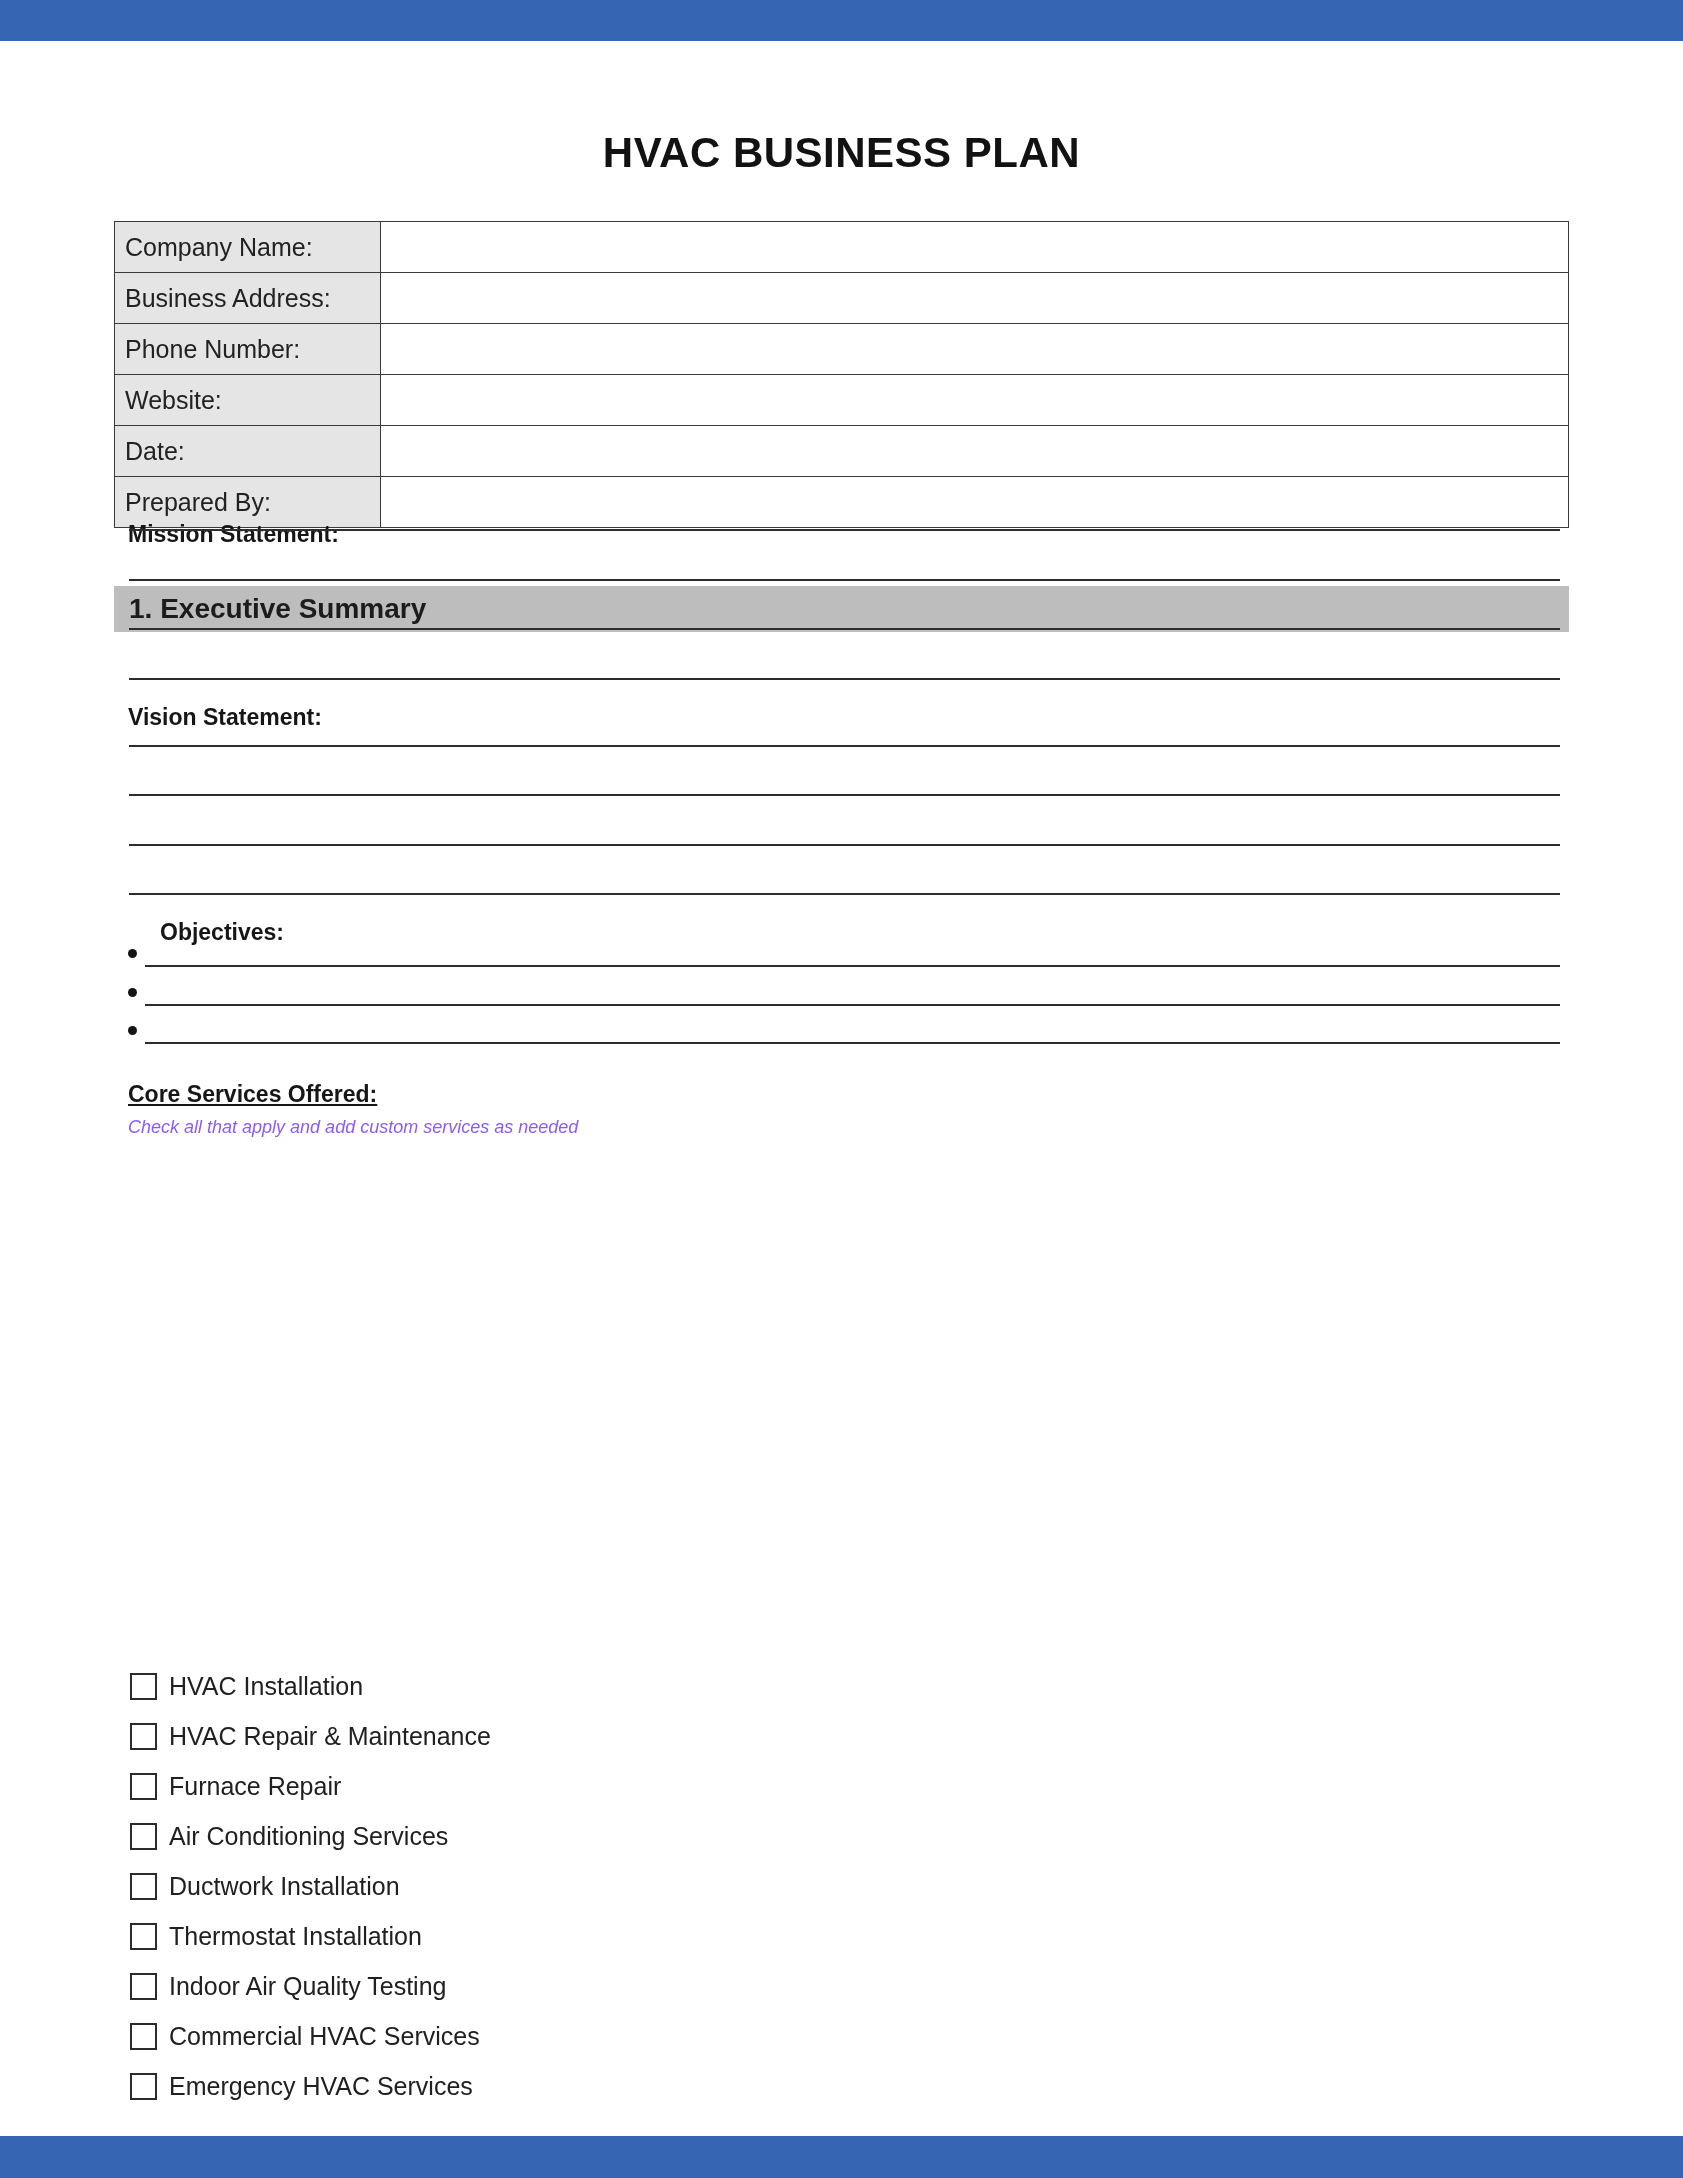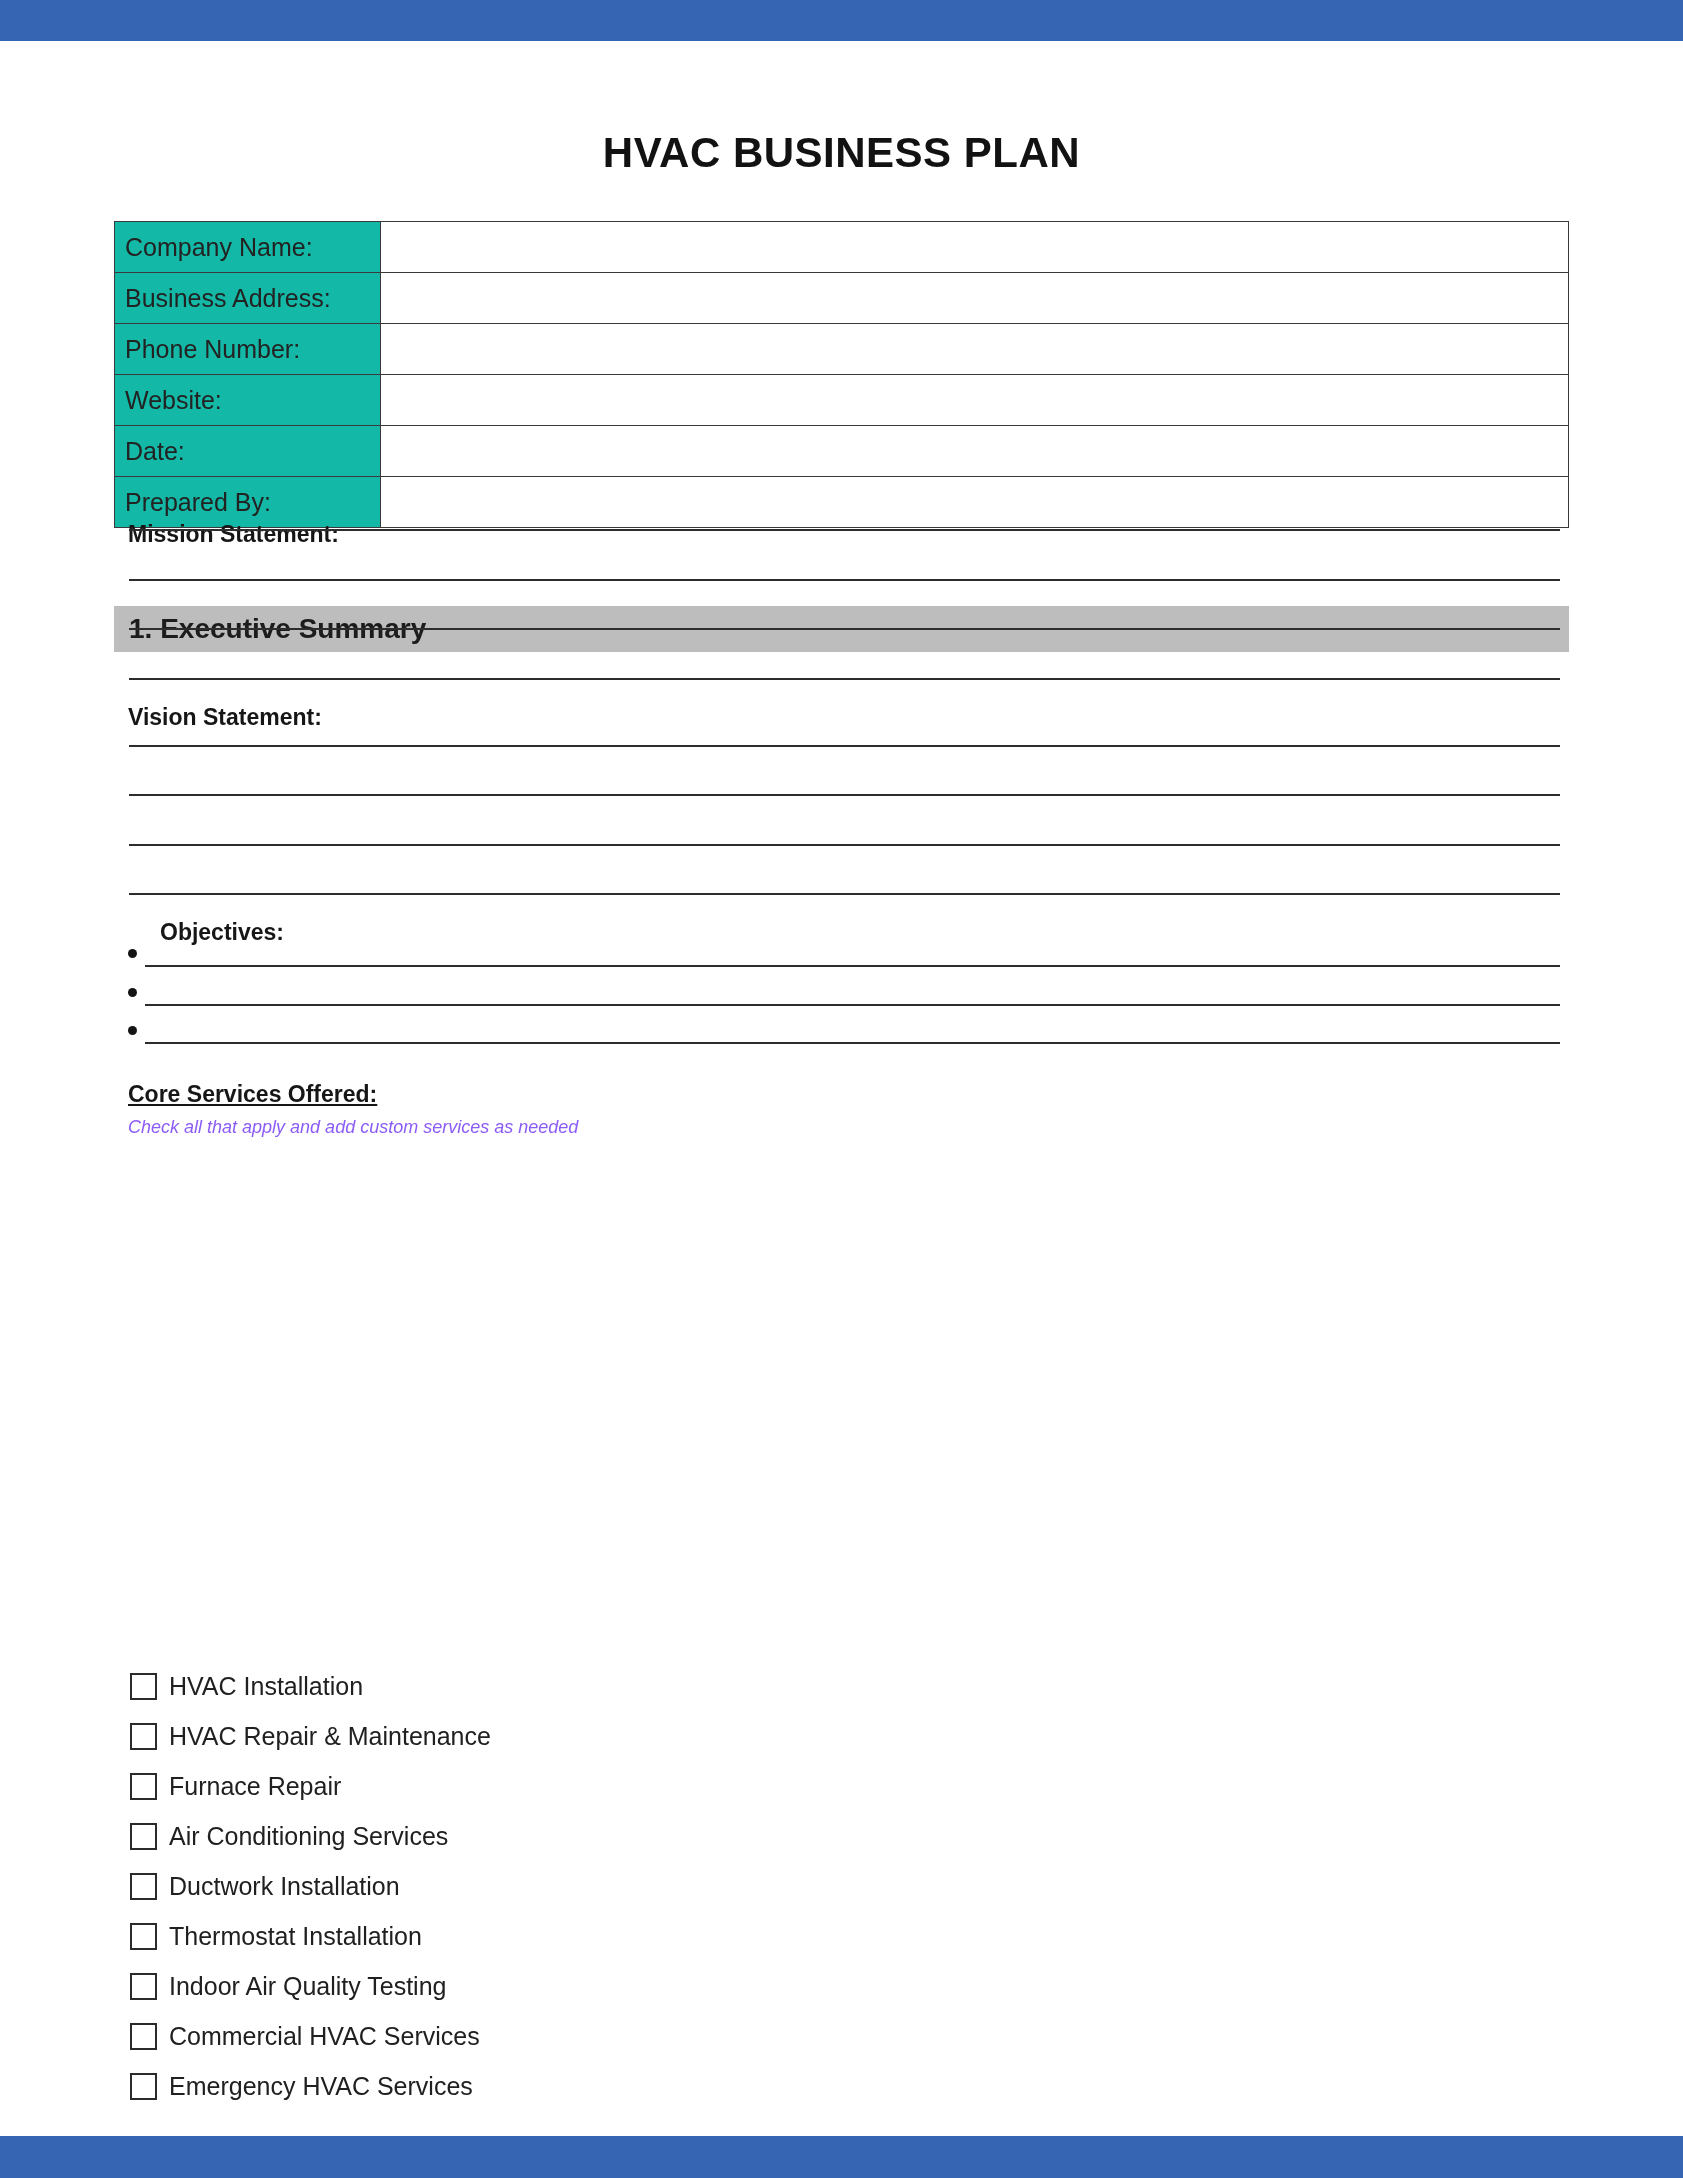--- a/index.html
+++ b/index.html
@@ -60,32 +60,32 @@
   .info-table td {
     height: 50px;
     border: 1.5px solid #3a3a3a;
     padding: 0 0 0 18px;
     font-size: 25px;
     color: #222222;
     vertical-align: middle;
   }
   .info-table td.label-cell {
     width: 255px;
-    background: #14b8a6;
+    background: #e5e5e5;
     padding-left: 10px;
   }
   .info-table td.value-cell {
     background: #ffffff;
   }
 
   
   .section-band {
     position: absolute;
     left: 114px;
-    top: 565px;
+    top: 545px;
     width: 1455px;
     height: 46px;
     background: #bdbdbd;
     display: flex;
     align-items: center;
   }
   .section-band-text {
     padding-left: 15px;
     font-size: 28px;
     font-weight: bold;

